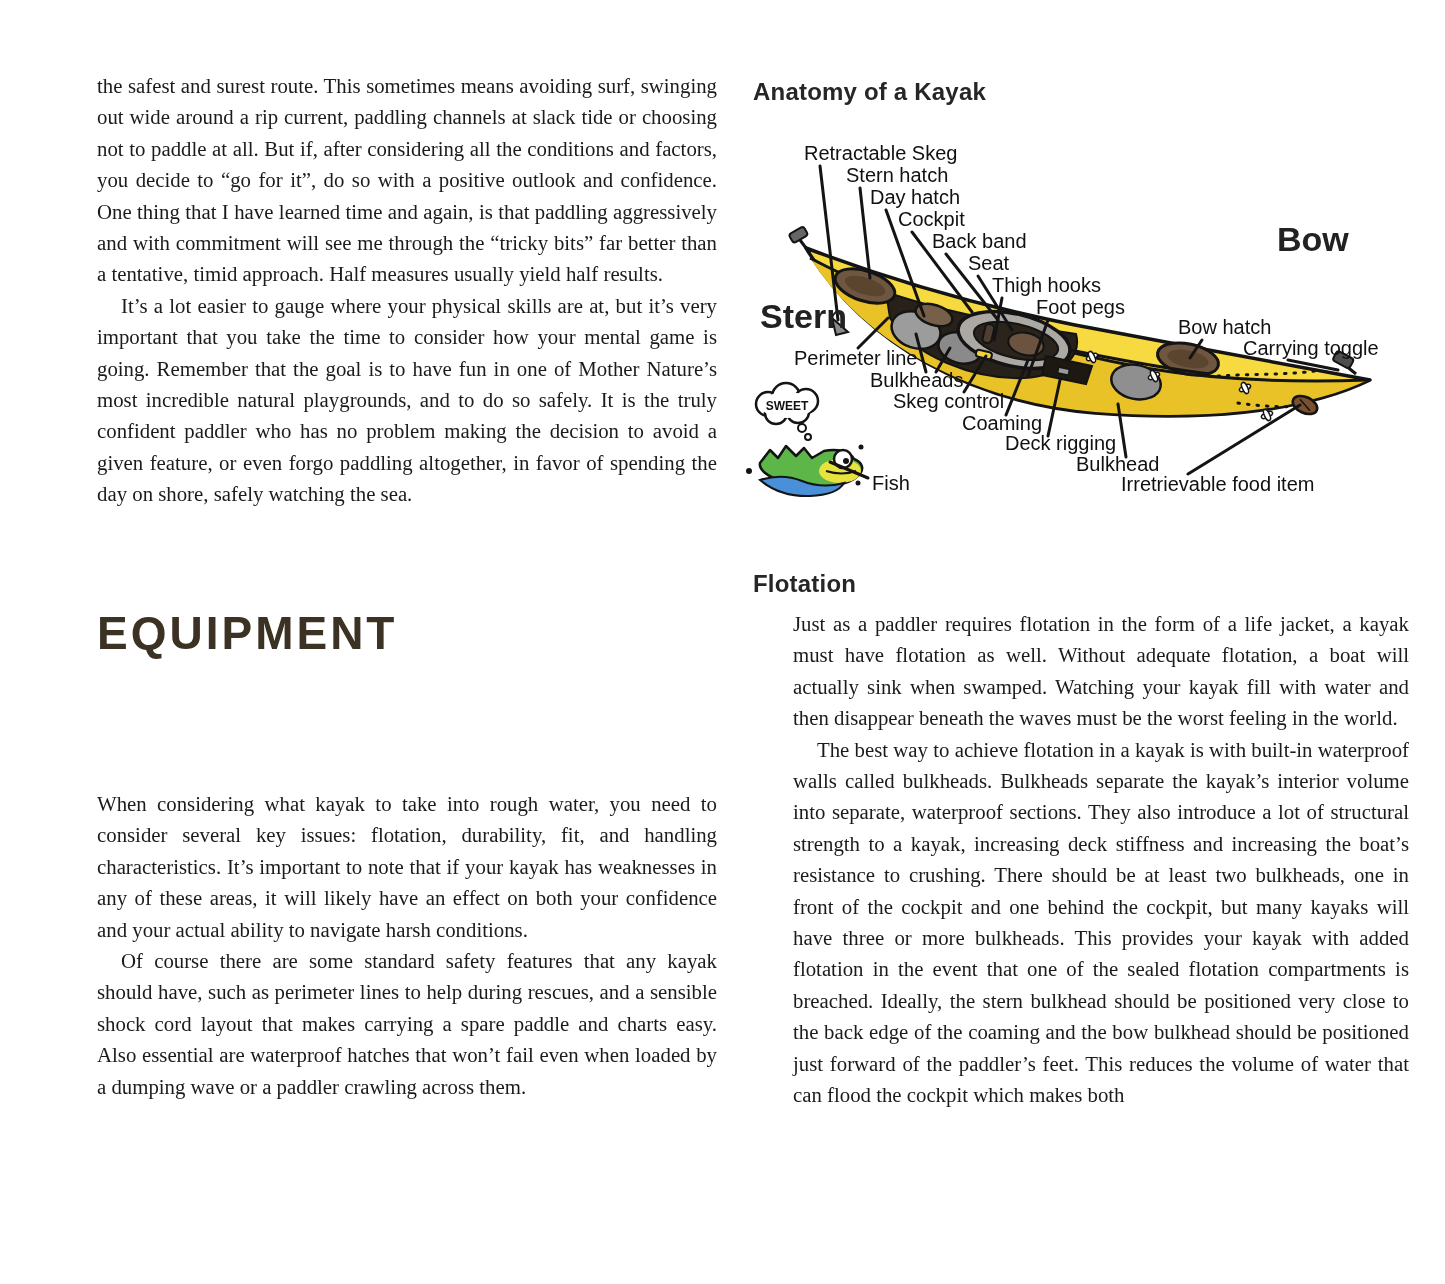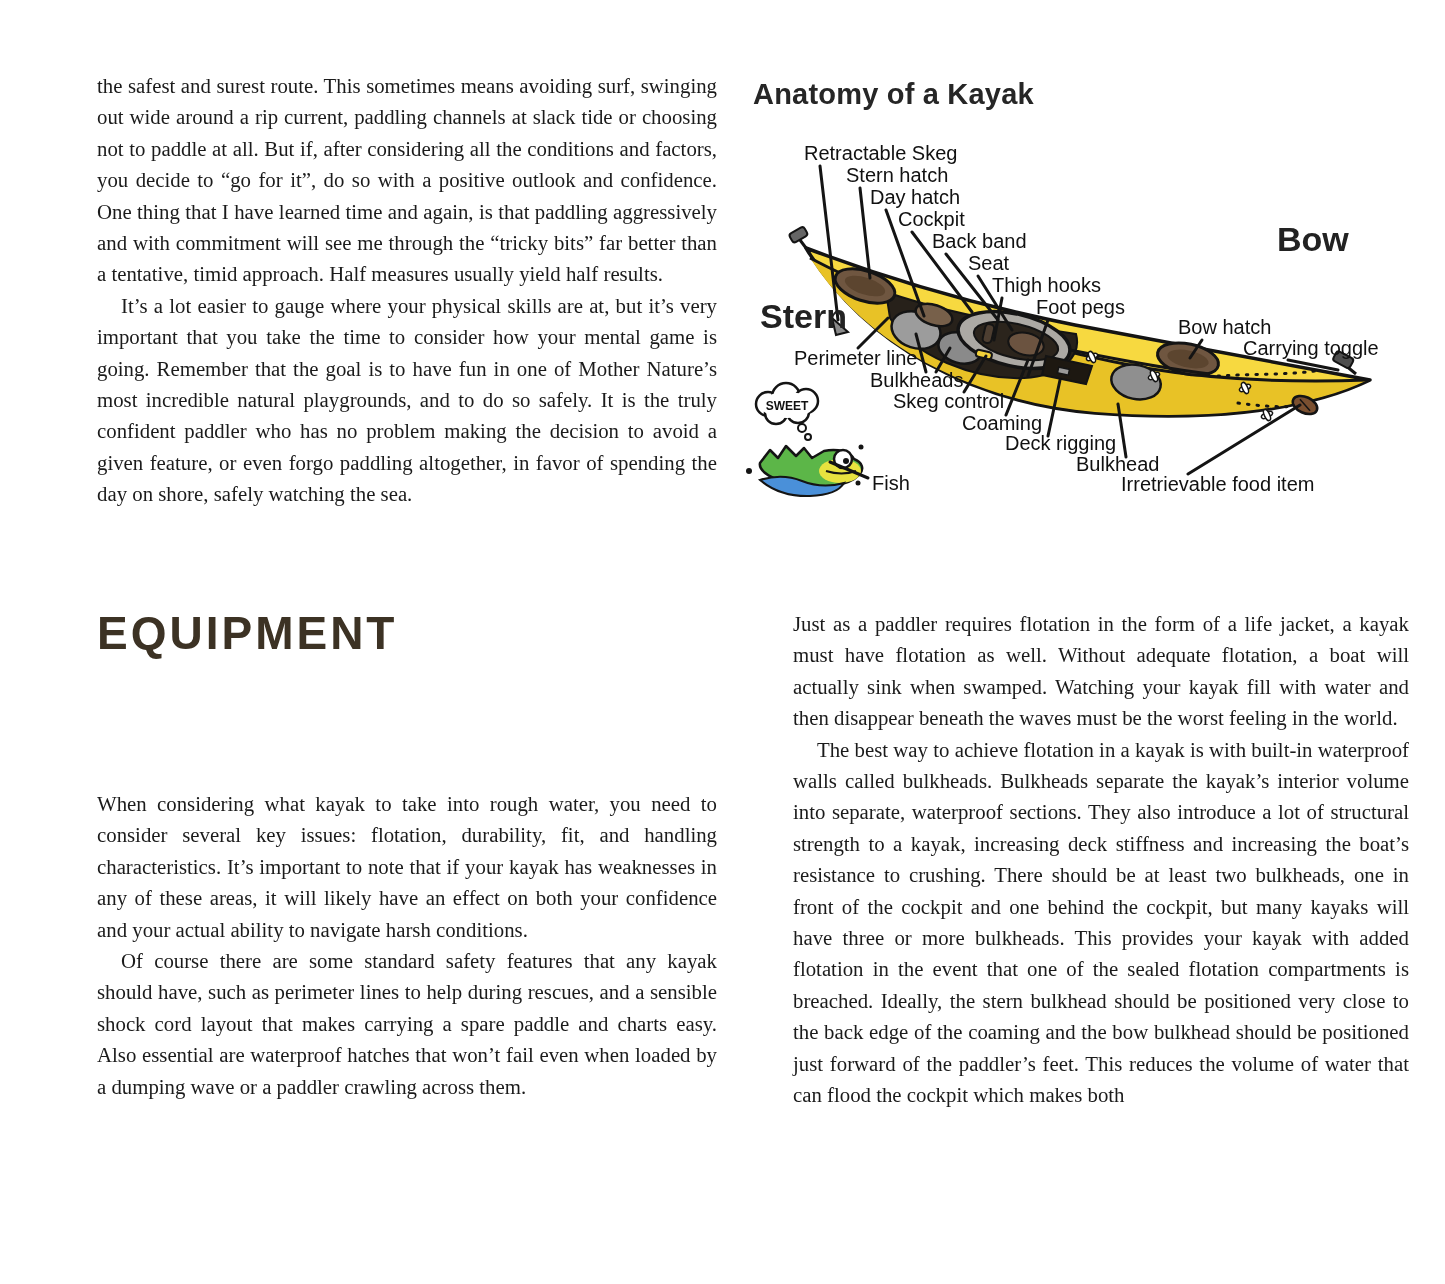--- a/index.html
+++ b/index.html
@@ -8,21 +8,21 @@
   .bodytext{font-size:20.8px;line-height:31.4px;text-align:justify;}
   .bodytext p{margin:0;}
   .bodytext p.indent{text-indent:24px;}
   .abs{position:absolute;}
   .col-left{left:97px;width:620px;}
   .col-right{left:753px;width:616px;}
   .equip-head{font-family:"Liberation Sans",sans-serif;font-weight:700;font-size:46px;
               letter-spacing:3px;color:#3c3224;text-align:left;}
   .kayak-head{font-family:"Liberation Sans",sans-serif;font-weight:700;font-size:31px;
               color:#7d9166;text-align:center;}
-  .sans-head{font-family:"Liberation Sans",sans-serif;font-weight:700;font-size:29px;
+  .sans-head{font-family:"Liberation Sans",sans-serif;font-weight:700;font-size:24px;
              color:#262626;letter-spacing:0.2px;}
   .footer-line{position:absolute;top:1224px;right:42px;font-family:"Liberation Sans",sans-serif;
                font-size:17px;white-space:nowrap;}
   .footer-title{font-weight:700;letter-spacing:1px;color:#9aa080;}
   .footer-page{font-weight:700;color:#b91c1c;margin-left:20px;}
   .footer-bar{position:absolute;top:1253px;left:0;width:1381px;height:31px;
       background:linear-gradient(90deg,#989b7a 0%,#a3a686 18%,#b3b497 40%,#c6c7b2 62%,#e2e1d4 82%,#f5f4ee 100%);}
   .footer-bar-end{position:absolute;top:1253px;left:1381px;width:64px;height:31px;background:#8e9170;}
   svg text{font-family:"Liberation Sans",sans-serif;fill:#111111;}
   .lbl{font-size:20px;}
@@ -184,20 +184,21 @@
     <text class="lbl" x="54" y="247">Perimeter line</text>
     <text class="lbl" x="130" y="269">Bulkheads</text>
     <text class="lbl" x="153" y="290">Skeg control</text>
     <text class="lbl" x="222" y="312">Coaming</text>
     <text class="lbl" x="265" y="332">Deck rigging</text>
     <text class="lbl" x="336" y="353">Bulkhead</text>
     <text class="lbl" x="381" y="373">Irretrievable food item</text>
     <text class="lbl" x="132" y="372">Fish</text>
   </svg>
 
+  <div class="abs col-right sans-head" style="top:570px;">Flotation</div>
 
   <div class="abs col-right bodytext" style="top:608px;margin-left:40px;">
     <p>Just as a paddler requires flotation in the form of a life jacket, a kayak must have flotation as well. Without adequate flotation, a boat will actually sink when swamped. Watching your kayak fill with water and then disappear beneath the waves must be the worst feeling in the world.</p>
     <p class="indent">The best way to achieve flotation in a kayak is with built-in waterproof walls called bulkheads. Bulkheads separate the kayak’s interior volume into separate, waterproof sections. They also introduce a lot of structural strength to a kayak, increasing deck stiffness and increasing the boat’s resistance to crushing. There should be at least two bulkheads, one in front of the cockpit and one behind the cockpit, but many kayaks will have three or more bulkheads. This provides your kayak with added flotation in the event that one of the sealed flotation compartments is breached. Ideally, the stern bulkhead should be positioned very close to the back edge of the coaming and the bow bulkhead should be positioned just forward of the paddler’s feet. This reduces the volume of water that can flood the cockpit which makes both</p>
   </div>
 
   <div class="footer-line">
     <span class="footer-title">WATER WATER ESSENTIALS</span><span class="footer-page">17</span>
   </div>
   <div class="footer-bar"></div>

